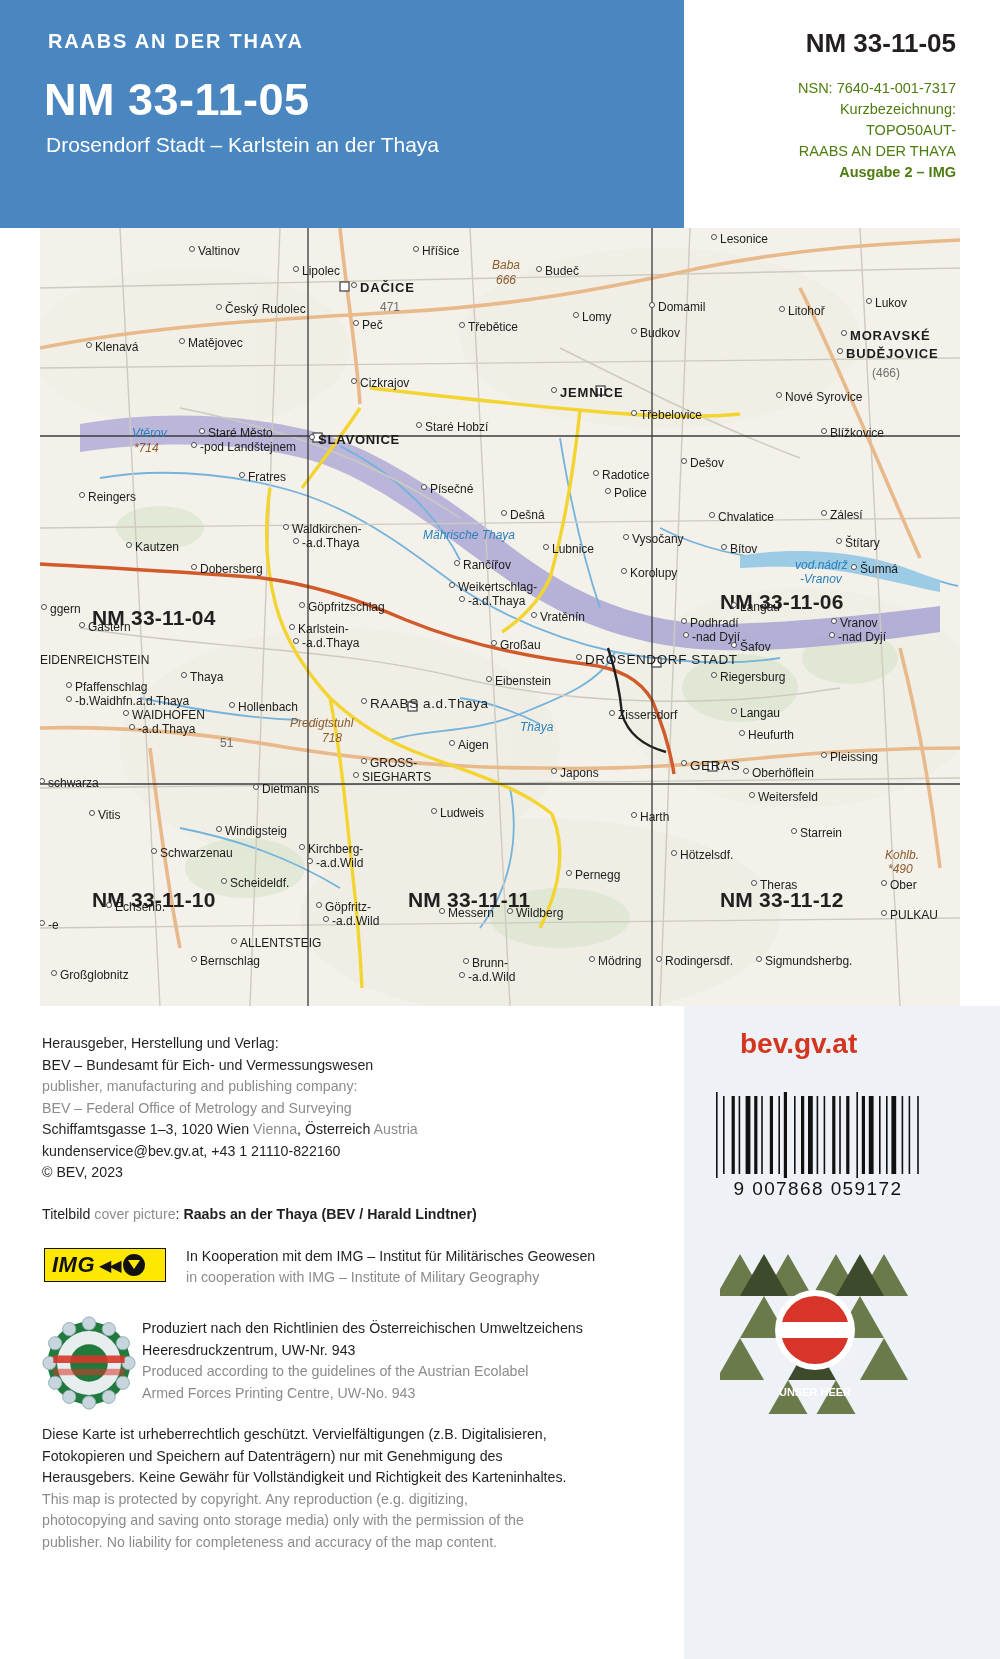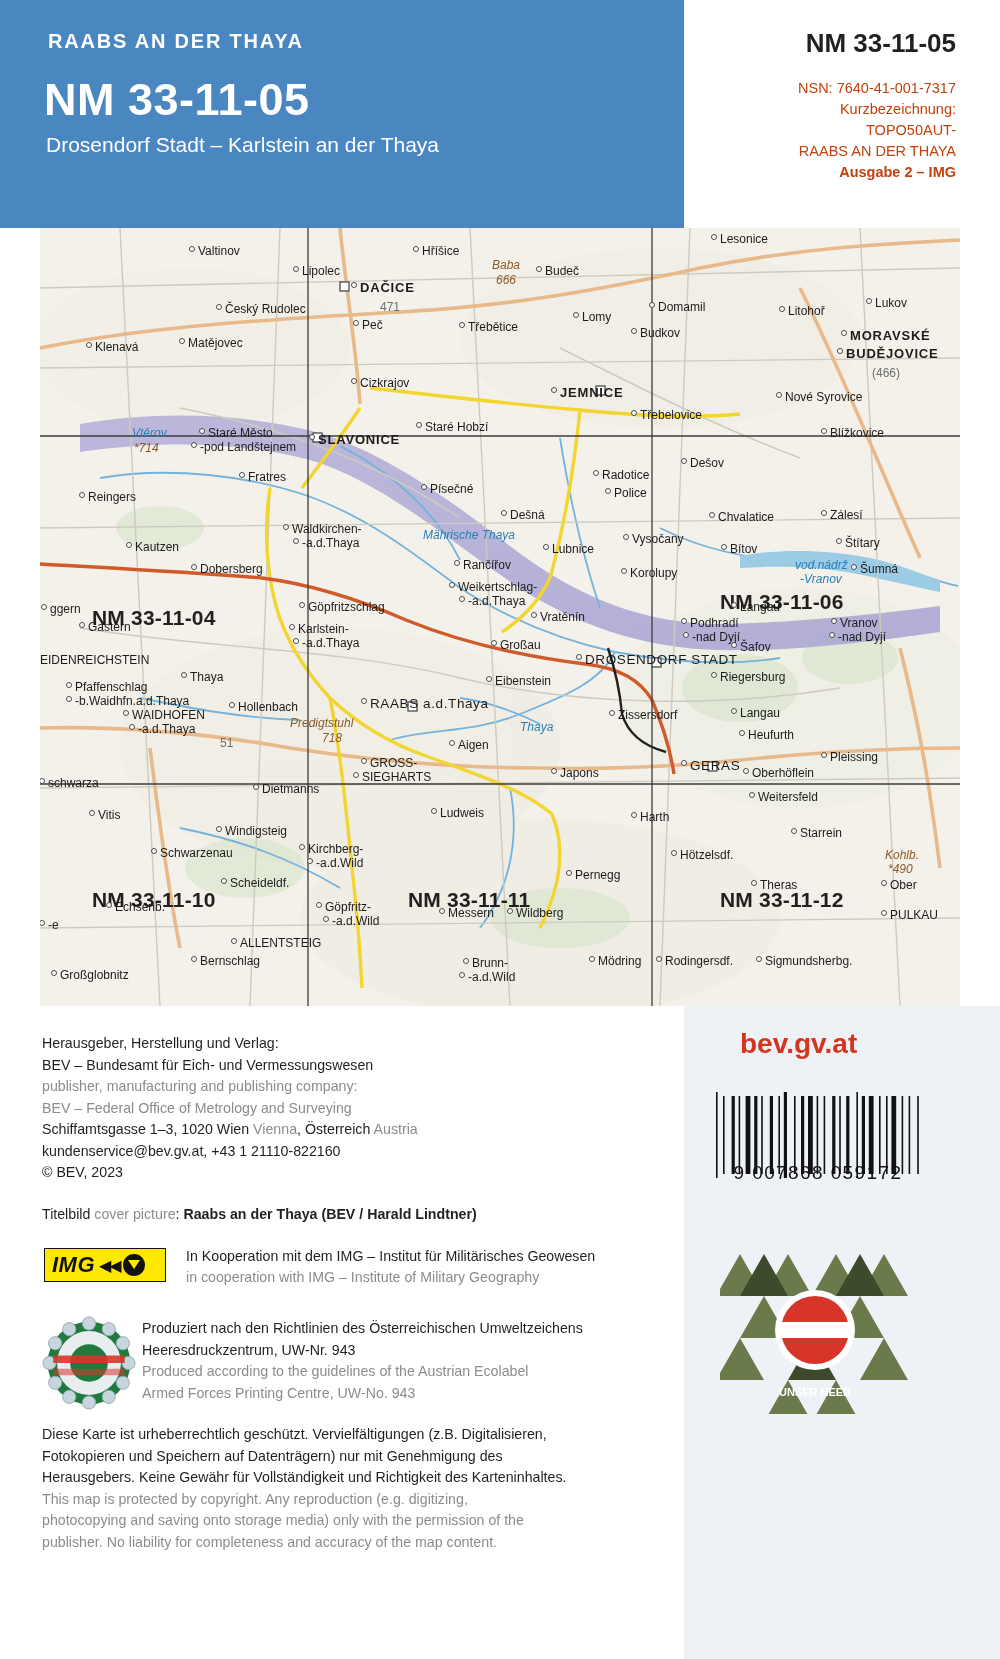--- a/index.html
+++ b/index.html
@@ -31,21 +31,21 @@
     position:absolute; left:46px; top:133px;
     font-size:21px; color:#ffffff;
   }
   .hdr-right { position:absolute; left:690px; top:0; width:310px; height:228px; }
   .hdr-right-sheet {
     position:absolute; right:44px; top:28px;
     font-size:26px; font-weight:bold; color:#231f20; white-space:nowrap;
   }
   .hdr-meta {
     position:absolute; right:44px; top:78px;
-    text-align:right; font-size:14.5px; line-height:21px; color:#c2410c;
+    text-align:right; font-size:14.5px; line-height:21px; color:#4d7c0f;
   }
   .hdr-meta .b { font-weight:bold; }
 
   
   .map-wrap {
     position:absolute; left:40px; top:228px; width:920px; height:778px;
     overflow:hidden; background:#f2efe9;
   }
   .map-svg { position:absolute; left:0; top:0; }
   .sheetlabel {
@@ -124,21 +124,21 @@
     font-size:14.2px; line-height:21.5px;
   }
   .legal .grey { color:#8c8c8c; }
 
   .bev-url {
     position:absolute; left:740px; top:22px;
     font-size:28px; font-weight:bold; color:#d4351f;
   }
   .barcode { position:absolute; left:712px; top:86px; width:210px; height:86px; }
   .barcode-num {
-    position:absolute; left:700px; top:156px; width:236px;
+    position:absolute; left:700px; top:172px; width:236px;
     text-align:center; font-size:19px; letter-spacing:1.4px; color:#111;
   }
   .heer { position:absolute; left:720px; top:238px; width:190px; height:170px; }
 </style>
 </head>
 <body>
 
 <div class="header">
   <div class="header-blue"></div>
   <div class="hdr-kicker">RAABS AN DER THAYA</div>

